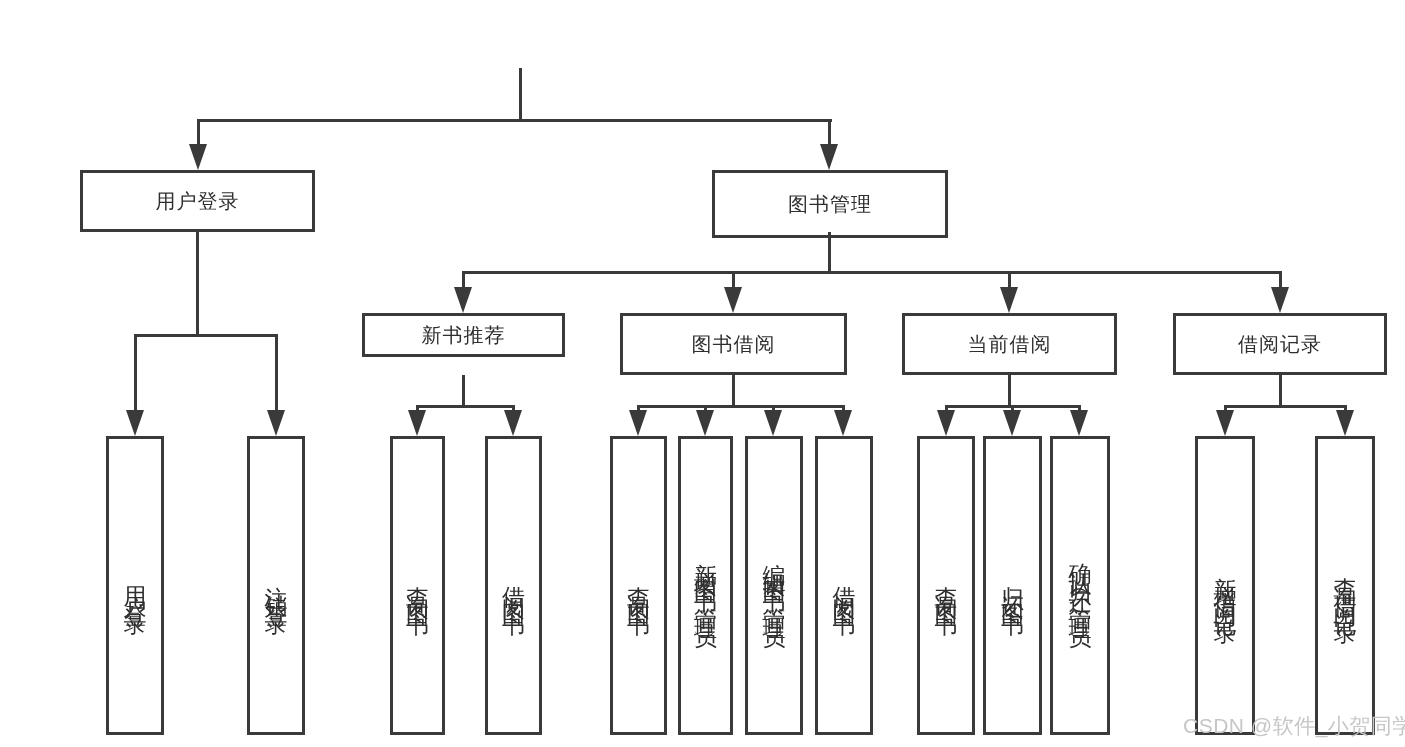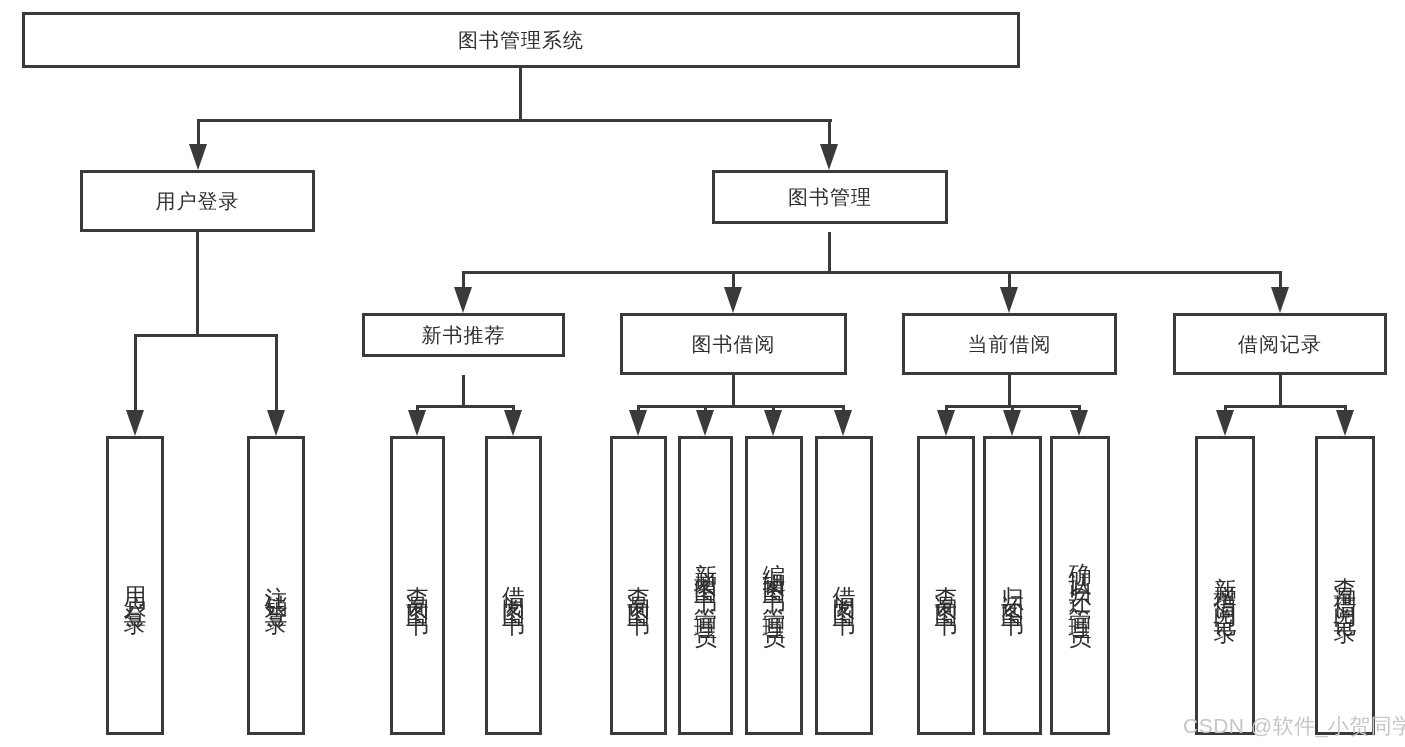--- a/index.html
+++ b/index.html
@@ -48,35 +48,32 @@
     white-space:nowrap;
     z-index:10;
     letter-spacing:0.5px;
   }
 </style>
 </head>
 <body>
 
 <div id="canvas">
 
-  <div class="box h" style="left:22px;top:12px;width:998px;height:56px">
-    <span>图书管理系统</span>
-  </div>
 
   <div class="vline" style="left:519px;top:68px;height:53px"></div>
   <div class="hline" style="left:197px;top:119px;width:635px"></div>
   <div class="vline" style="left:197px;top:119px;height:30px"></div>
   <div class="arr" style="left:189px;top:144px"></div>
   <div class="vline" style="left:828px;top:119px;height:30px"></div>
   <div class="arr" style="left:820px;top:144px"></div>
 
   <div class="box h" style="left:80px;top:170px;width:235px;height:62px">
     <span>用户登录</span>
   </div>
-  <div class="box h" style="left:712px;top:170px;width:236px;height:54px">
+  <div class="box h" style="left:712px;top:170px;width:236px;height:68px">
     <span>图书管理</span>
   </div>
 
   <div class="vline" style="left:196px;top:232px;height:105px"></div>
   <div class="hline" style="left:134px;top:334px;width:144px"></div>
   <div class="vline" style="left:134px;top:334px;height:78px"></div>
   <div class="arr" style="left:126px;top:410px"></div>
   <div class="vline" style="left:275px;top:334px;height:78px"></div>
   <div class="arr" style="left:267px;top:410px"></div>
 

